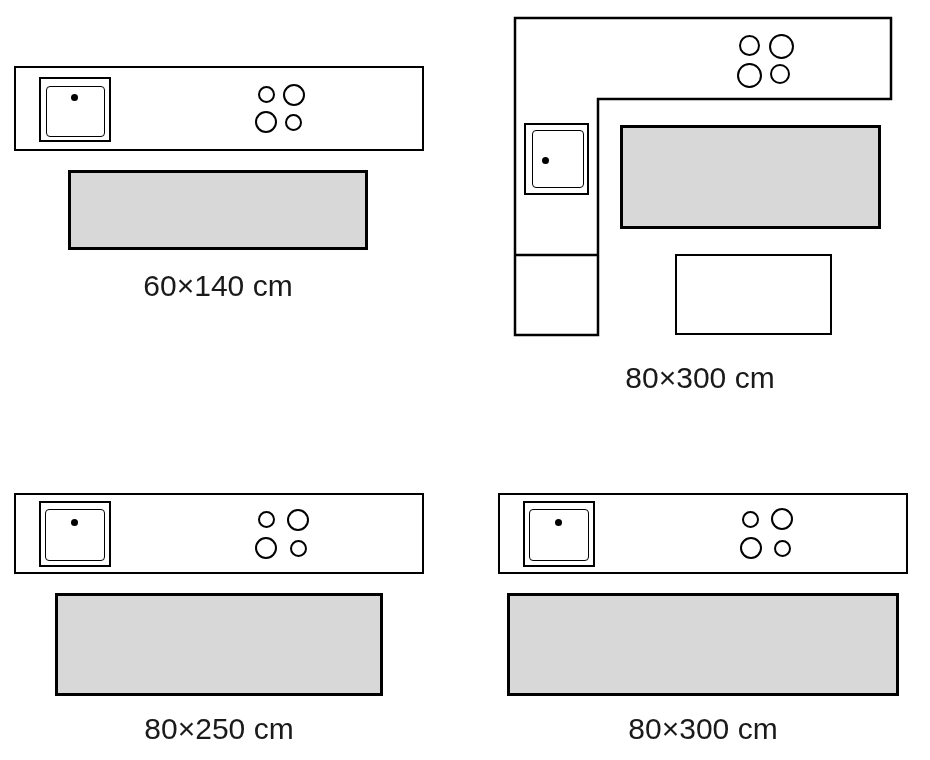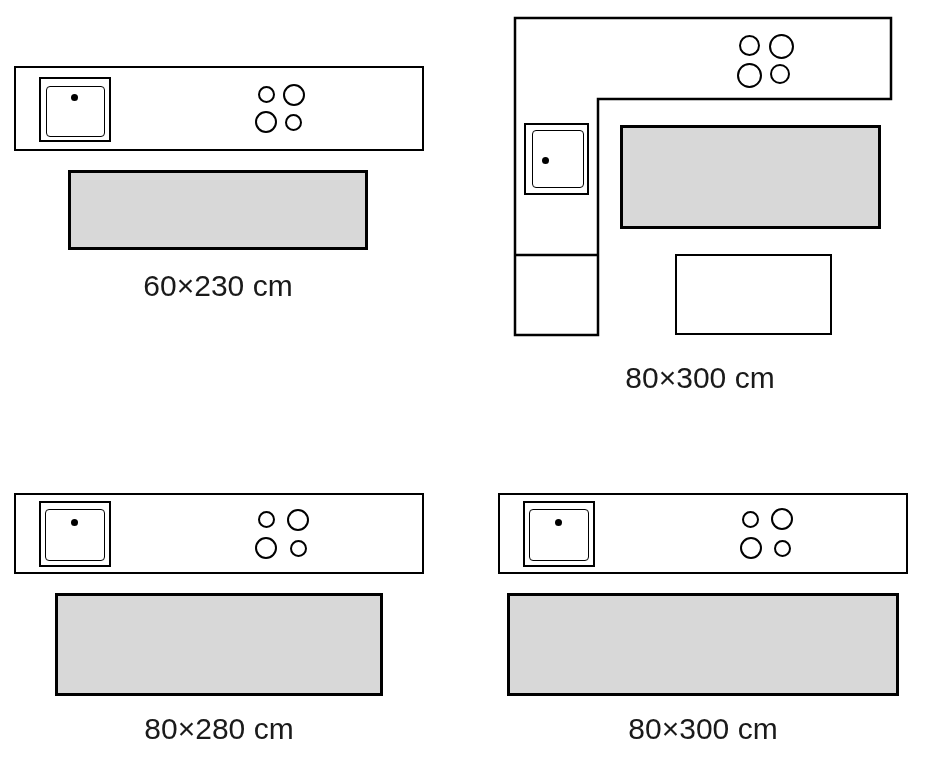--- a/index.html
+++ b/index.html
@@ -31,21 +31,21 @@
     <div class="sink-outer" style="left:39px;top:77px;width:72px;height:65px;"></div>
     <div class="sink-inner" style="left:46px;top:86px;width:59px;height:51px;"></div>
     <div class="faucet" style="left:71px;top:94px;"></div>
     <div>
       <div class="burner" style="left:257.5px;top:85.5px;width:17px;height:17px;"></div>
       <div class="burner" style="left:283px;top:84px;width:22px;height:22px;"></div>
       <div class="burner" style="left:255px;top:111px;width:22px;height:22px;"></div>
       <div class="burner" style="left:285px;top:114px;width:17px;height:17px;"></div>
     </div>
     <div class="rug" style="left:68px;top:170px;width:300px;height:80px;"></div>
-    <div class="size-label" style="left:68px;top:269px;width:300px;">60×230 cm</div>
+    <div class="size-label" style="left:68px;top:269px;width:300px;">60×140 cm</div>
   </div>
 
   <div>
     <svg class="lshape" style="left:500px;top:5px;" width="400" height="340" viewBox="0 0 400 340">
       <path d="M15,13 H391 V94 H98 V330 H15 Z" fill="#ffffff" stroke="#000000" stroke-width="2.5"></path>
       <path d="M15,250 H98" fill="none" stroke="#000000" stroke-width="2.5"></path>
     </svg>
     <div class="sink-outer" style="left:524px;top:123px;width:65px;height:72px;"></div>
     <div class="sink-inner" style="left:532px;top:130px;width:52px;height:58px;"></div>
     <div class="faucet" style="left:542px;top:157px;"></div>
@@ -65,21 +65,21 @@
     <div class="sink-outer" style="left:39px;top:501px;width:72px;height:66px;"></div>
     <div class="sink-inner" style="left:45px;top:509px;width:60px;height:52px;"></div>
     <div class="faucet" style="left:71px;top:519px;"></div>
     <div>
       <div class="burner" style="left:257.5px;top:510.5px;width:17px;height:17px;"></div>
       <div class="burner" style="left:287px;top:508.5px;width:22px;height:22px;"></div>
       <div class="burner" style="left:255px;top:537px;width:22px;height:22px;"></div>
       <div class="burner" style="left:289.5px;top:539.5px;width:17px;height:17px;"></div>
     </div>
     <div class="rug" style="left:55px;top:593px;width:328px;height:103px;"></div>
-    <div class="size-label" style="left:55px;top:712px;width:328px;">80×280 cm</div>
+    <div class="size-label" style="left:55px;top:712px;width:328px;">80×250 cm</div>
   </div>
 
   <div>
     <div class="counter" style="left:498px;top:493px;width:410px;height:81px;"></div>
     <div class="sink-outer" style="left:523px;top:501px;width:72px;height:66px;"></div>
     <div class="sink-inner" style="left:529px;top:509px;width:60px;height:52px;"></div>
     <div class="faucet" style="left:555px;top:519px;"></div>
     <div>
       <div class="burner" style="left:741.5px;top:510.5px;width:17px;height:17px;"></div>
       <div class="burner" style="left:771px;top:508px;width:22px;height:22px;"></div>

